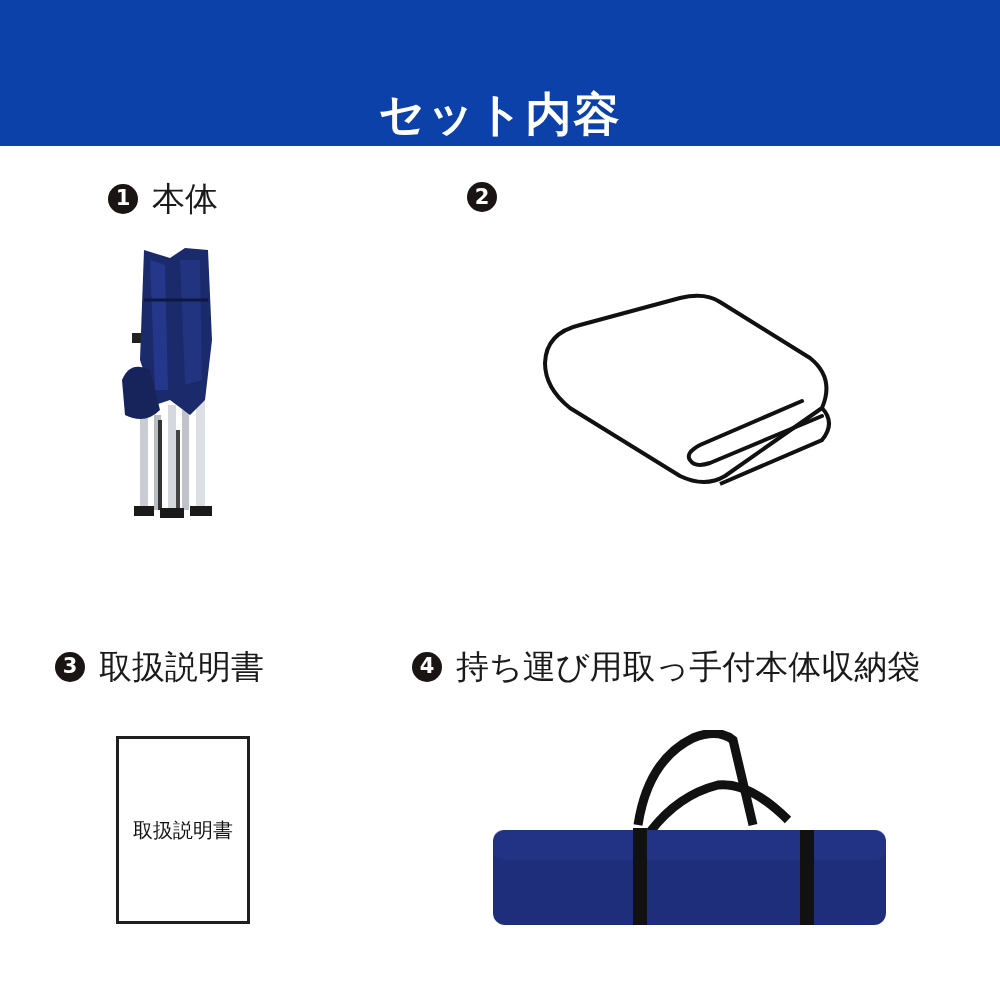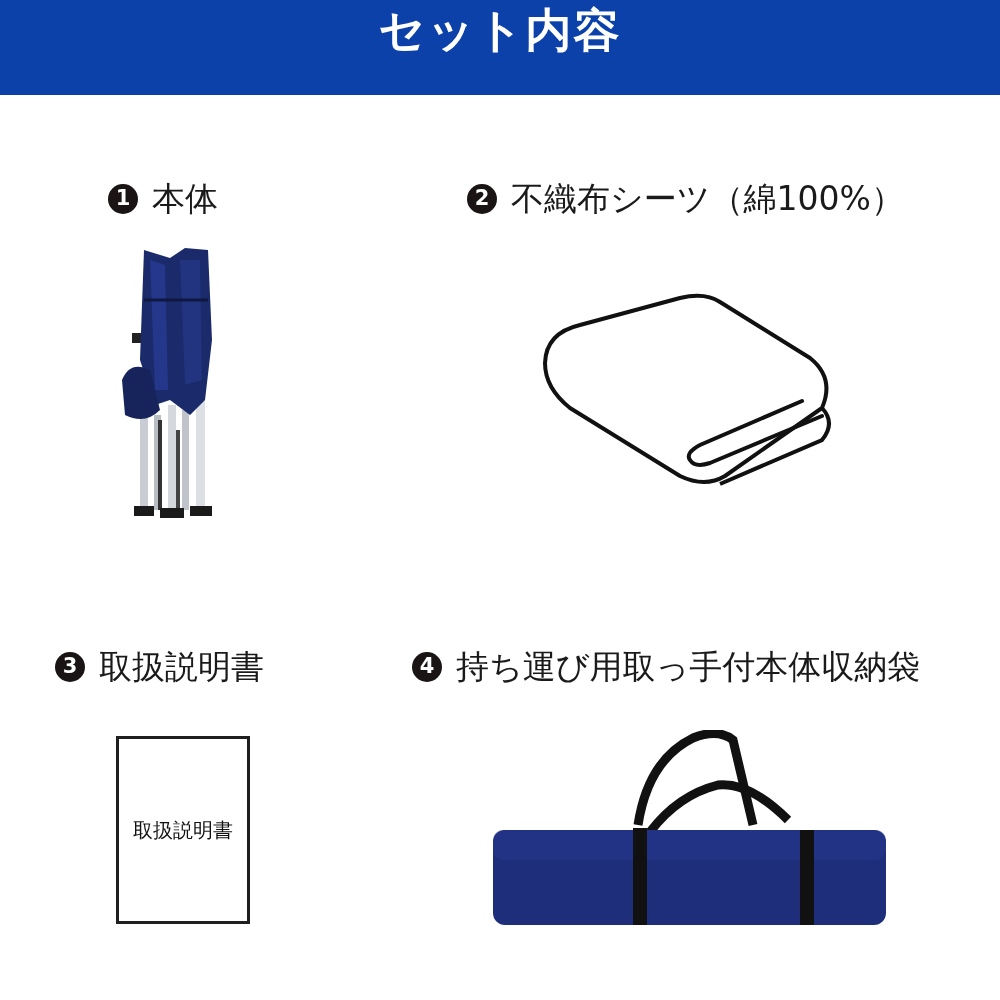--- a/index.html
+++ b/index.html
@@ -1,19 +1,19 @@
 <!DOCTYPE html>
 <html><head>
 <meta charset="utf-8">
 <style>
   html, body { margin:0; padding:0; }
   body { width:1000px; height:1000px; background:#ffffff; position:relative; overflow:hidden;
          font-family:"DejaVu Sans", "Liberation Sans", sans-serif; color:#1a1a1a; }
-  .header { position:absolute; left:0; top:0; width:1000px; height:95px; background:#0b41a8;
-            display:flex; align-items:flex-start; justify-content:center; }
+  .header { position:absolute; left:0; top:0; width:1000px; height:146px; background:#0b41a8;
+            display:flex; align-items:flex-end; justify-content:center; }
   .header-title { color:#ffffff; font-size:46px; font-weight:bold; letter-spacing:2px; }
   .label { position:absolute; display:flex; align-items:center; font-size:33px; line-height:1; white-space:nowrap; }
   .badge { width:30px; height:30px; border-radius:50%; background:#1a1414; color:#ffffff;
            font-size:21px; font-weight:bold; display:flex; align-items:center; justify-content:center;
            margin-right:14px; }
   .item-img { position:absolute; }
   .manual { position:absolute; left:116px; top:736px; width:128px; height:182px; border:3px solid #1f1f1f;
             display:flex; align-items:center; justify-content:center; background:#fff; }
   .manual-text { font-size:20px; color:#111; }
 </style>
@@ -48,21 +48,20 @@
 
   <path d="M34 10 L60 18 L75 8 L98 10 L102 100 L95 160 L80 175 L60 160 L45 165 L30 120 Z" fill="#1b2a6b"></path>
   <path d="M40 20 L55 25 L58 150 L45 150 Z" fill="#25378a"></path>
   <path d="M70 20 L90 20 L92 140 L75 145 Z" fill="#22337f"></path>
   <path d="M12 140 Q20 120 40 130 L50 170 Q35 185 15 175 Z" fill="#17245c"></path>
   <line x1="34" y1="60" x2="98" y2="60" stroke="#0f1840" stroke-width="3"></line>
 </svg>
 
 <div class="label" style="left:467px; top:182px;">
   <span class="badge">2</span>
-  <span>不織布シーツ（綿100%）</span>
 </div>
 <svg class="item-img" style="left:540px; top:288px;" width="295" height="200" viewBox="0 0 295 200">
   <path d="M40 37 L140 10 Q165 4 180 14 L270 70 Q295 90 282 120 L185 188 Q165 200 140 188 L30 120 Q5 100 5 75 Q6 45 40 37 Z" fill="#fff" stroke="#111" stroke-width="4" stroke-linejoin="round"></path>
   <path d="M282 120 Q296 135 282 152 L180 196" fill="none" stroke="#111" stroke-width="4"></path>
   <path d="M262 113 L160 157 Q145 165 150 172 Q155 180 170 175 L282 128" fill="none" stroke="#111" stroke-width="4" stroke-linecap="round"></path>
 </svg>
 
 <div class="label" style="left:55px; top:650px;">
   <span class="badge">3</span>
   <span>取扱説明書</span>

